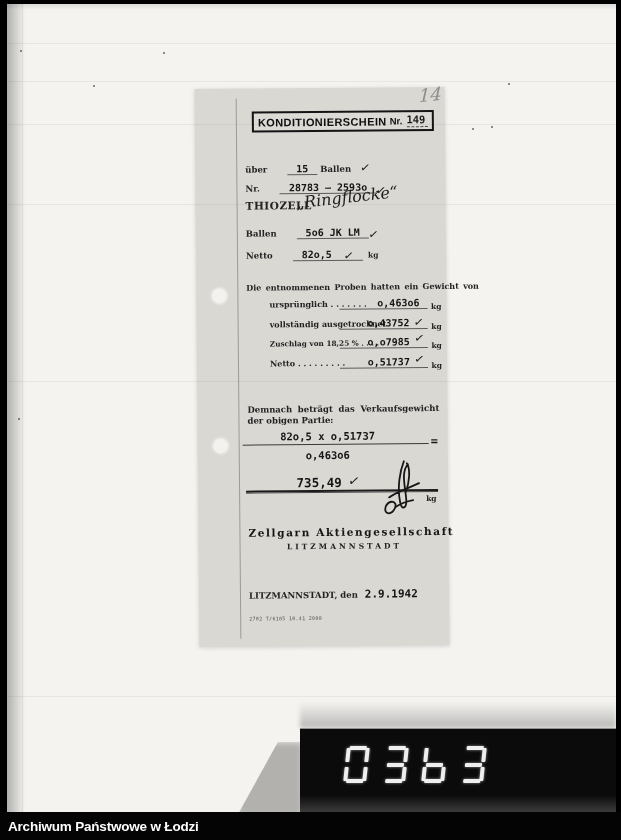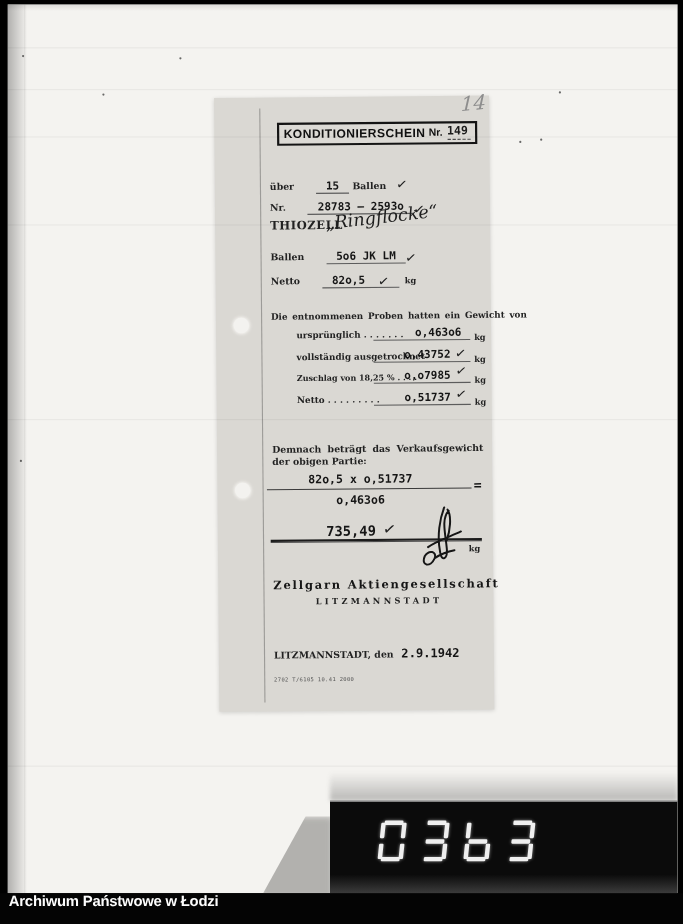--- a/index.html
+++ b/index.html
@@ -98,21 +98,21 @@
   .seg-a{top:0;left:3px;right:3px;height:4px;}
   .seg-g{top:16.5px;left:3px;right:3px;height:4px;}
   .seg-d{bottom:0;left:3px;right:3px;height:4px;}
   .seg-f{top:2px;left:0;width:4px;height:14px;}
   .seg-b{top:2px;right:0;width:4px;height:14px;}
   .seg-e{bottom:2px;left:0;width:4px;height:14px;}
   .seg-c{bottom:2px;right:0;width:4px;height:14px;}
   .seg.on{background:#efefef;box-shadow:0 0 3px rgba(255,255,255,0.55);}
   
   .caption-bar{position:absolute;left:0;right:0;bottom:0;height:28px;background:#040404;
-               display:flex;align-items:flex-start;z-index:10;}
+               display:flex;align-items:center;z-index:10;}
   .caption-bar span{color:#fdfdfd;font-family:"Liberation Sans",sans-serif;font-weight:bold;
                     font-size:13.5px;letter-spacing:-0.2px;margin-left:8px;}
 </style>
 </head>
 <body>
 
 <div class="stage">
   <div class="photo">
     <div class="edge-left"></div>
     <div class="edge-top"></div>

